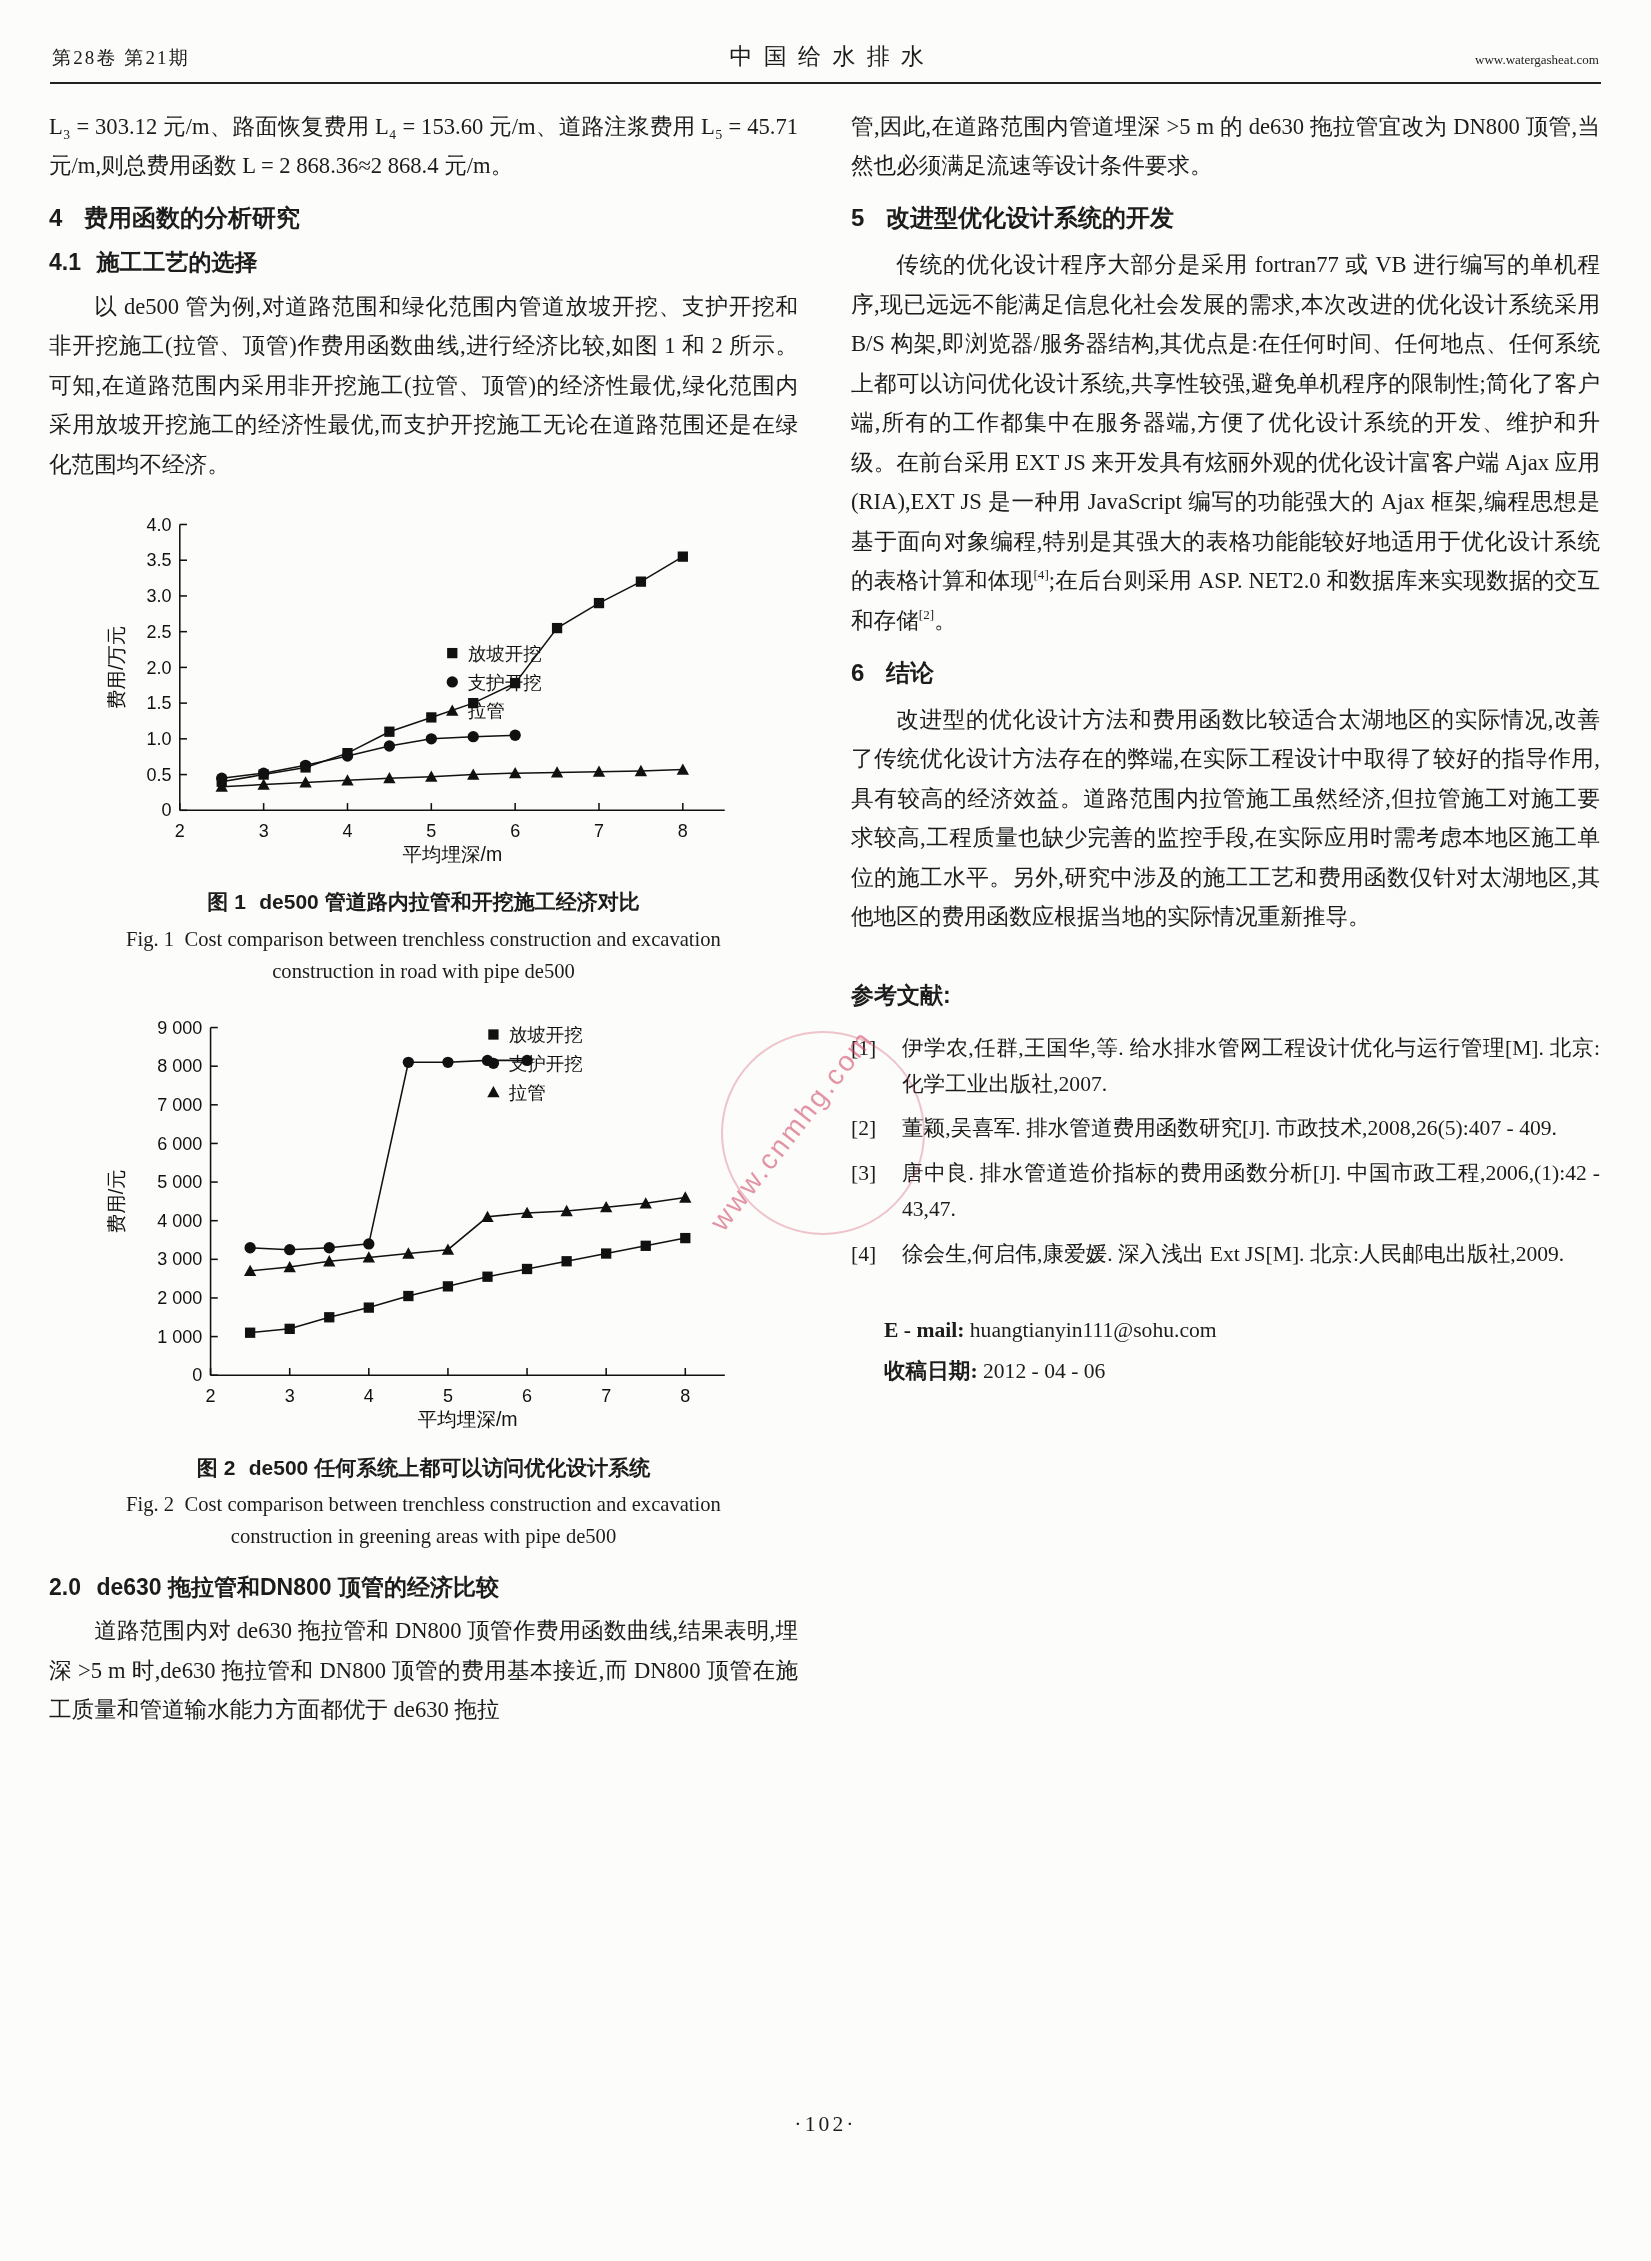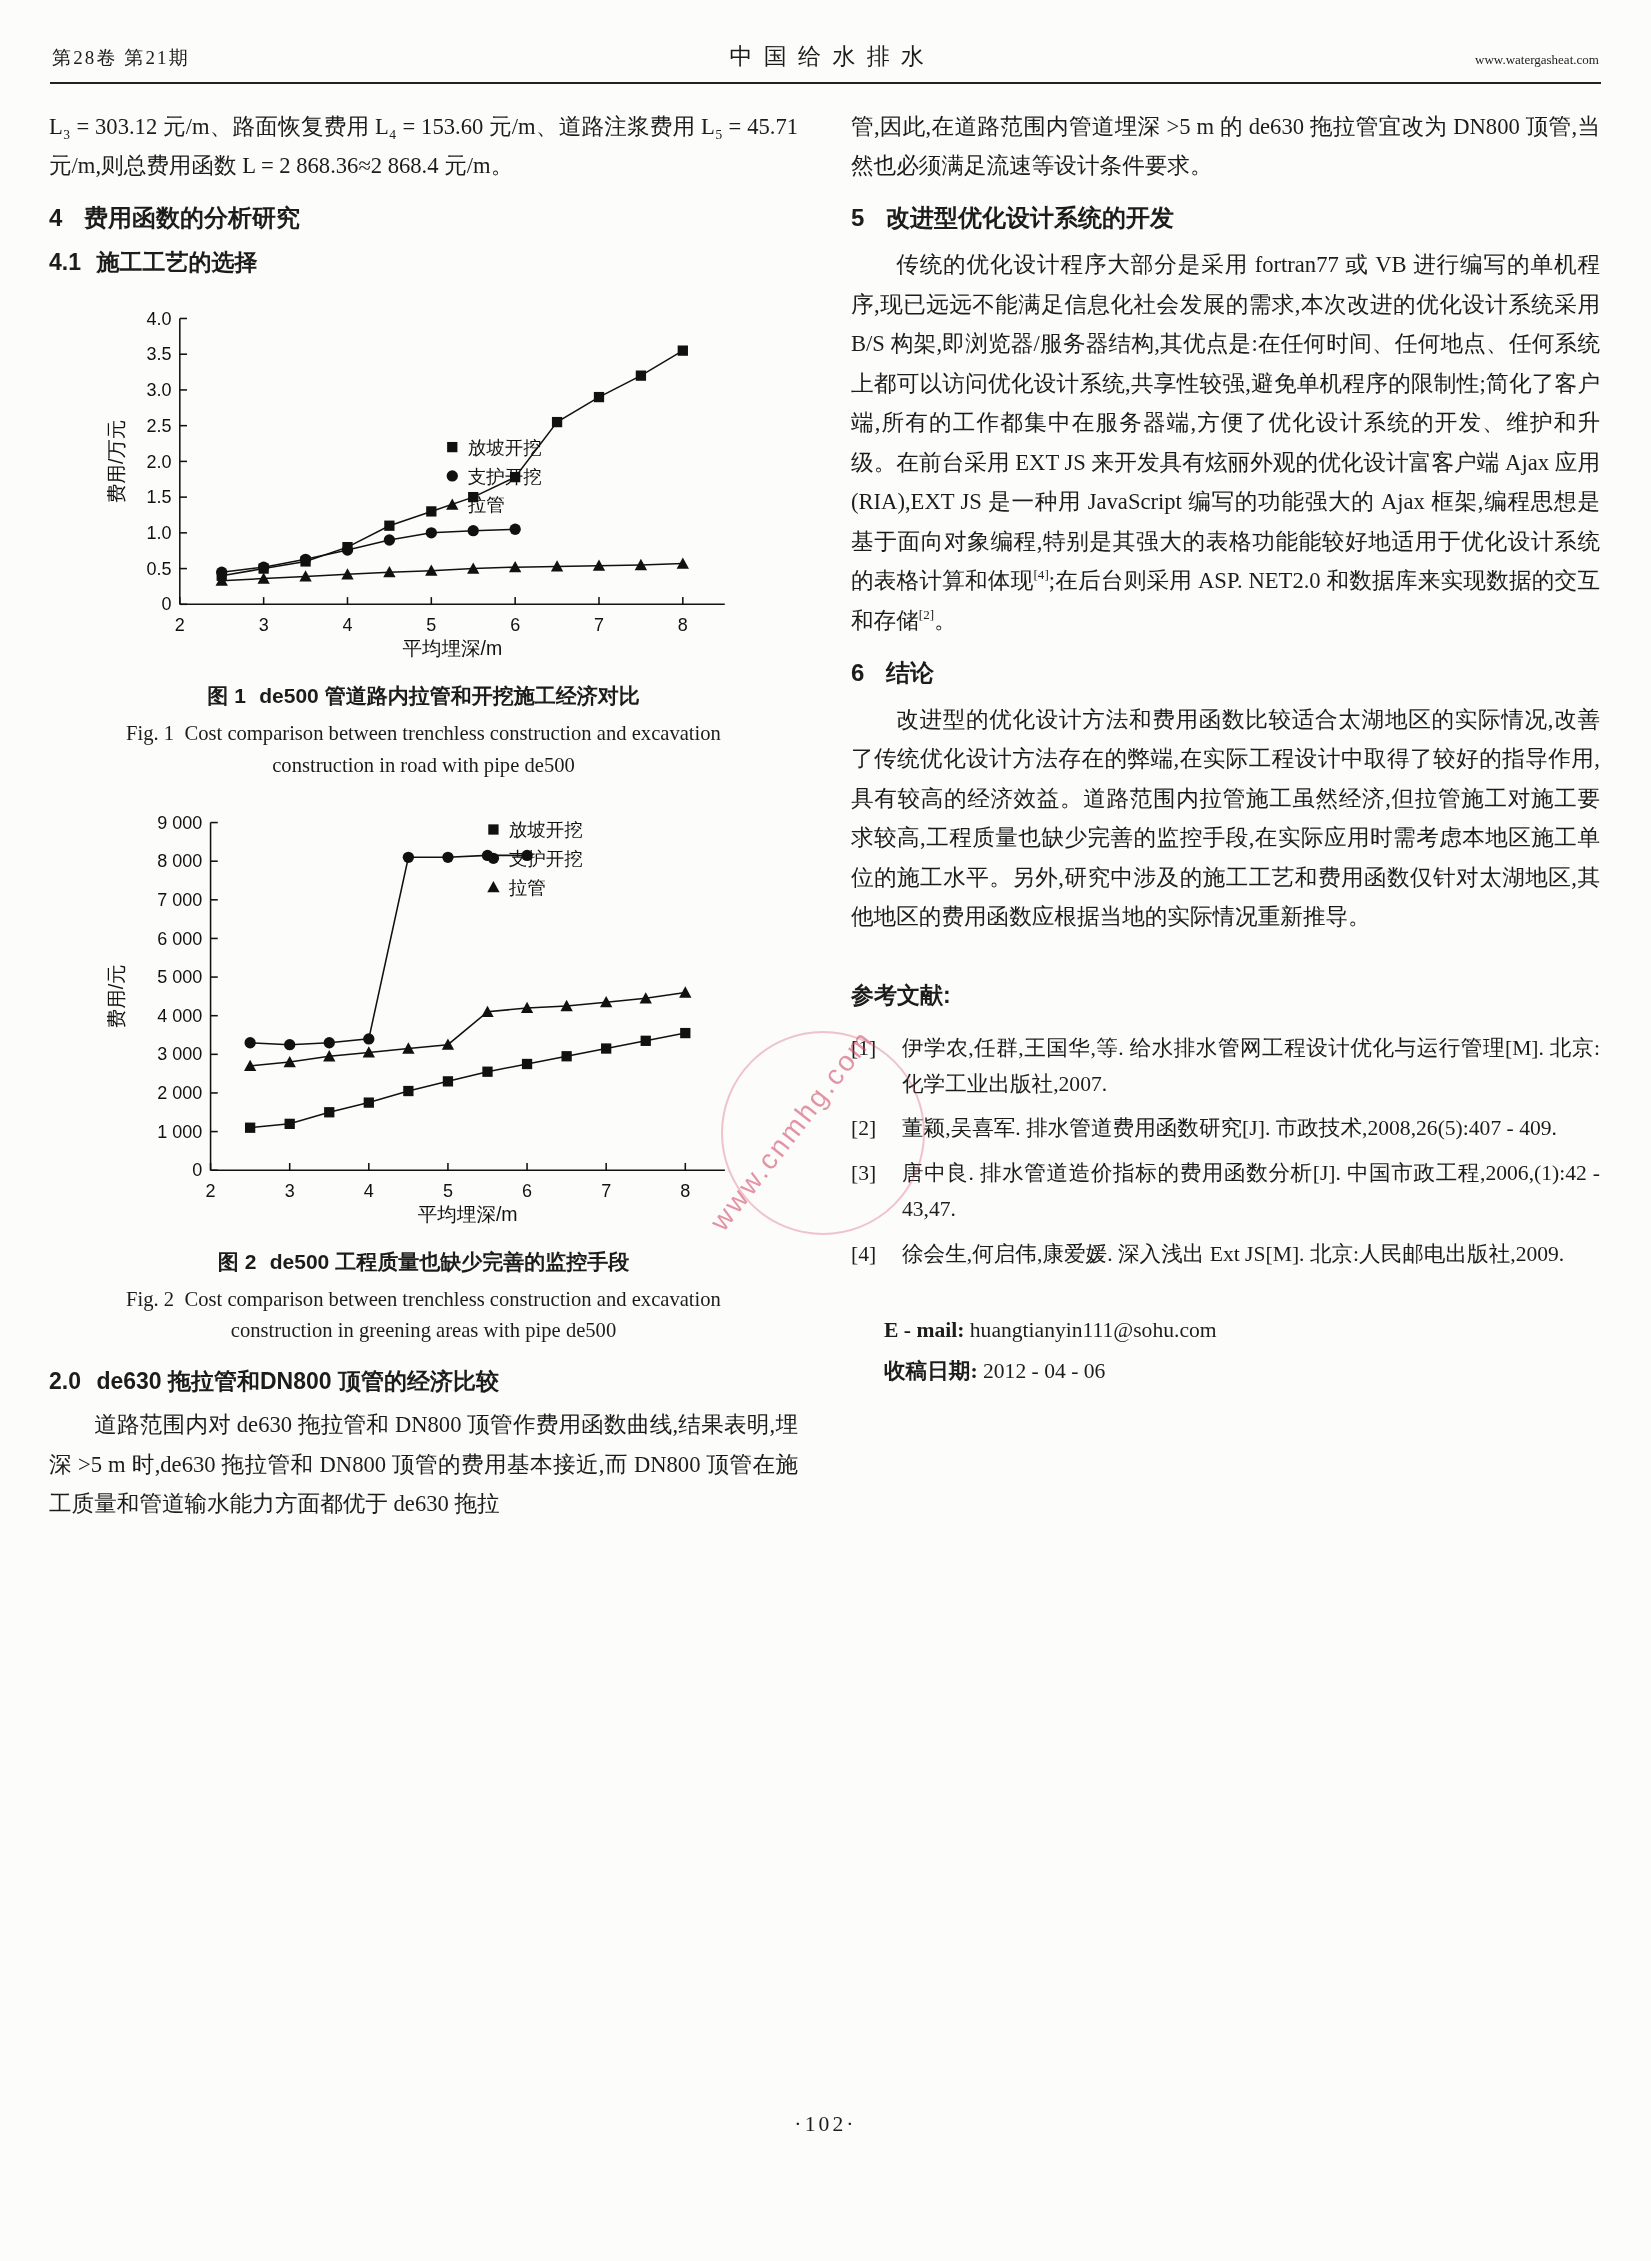--- a/index.html
+++ b/index.html
@@ -69,20 +69,21 @@
 
   <main class="cols">
 
     <section class="col">
       <p class="para noindent">L₃ = 303.12 元/m、路面恢复费用 L₄ = 153.60 元/m、道路注浆费用 L₅ = 45.71 元/m,则总费用函数 L = 2 868.36≈2 868.4 元/m。</p>
 
       <h2 class="sec"><span class="hnum">4</span><span>费用函数的分析研究</span></h2>
 
       <h3 class="sub"><span class="hnum2">4.1</span><span>施工工艺的选择</span></h3>
 
+      <p class="para">以 de500 管为例,对道路范围和绿化范围内管道放坡开挖、支护开挖和非开挖施工(拉管、顶管)作费用函数曲线,进行经济比较,如图 1 和 2 所示。可知,在道路范围内采用非开挖施工(拉管、顶管)的经济性最优,绿化范围内采用放坡开挖施工的经济性最优,而支护开挖施工无论在道路范围还是在绿化范围均不经济。</p>
 
       <figure class="fig">
         <svg id="chart1" class="chart" width="648" height="365" viewBox="0 0 1260 710" style="font-size:44px">
             <line x1="155" y1="34" x2="155" y2="590" stroke="#111" stroke-width="3"></line>
             <line x1="155" y1="590" x2="1215" y2="590" stroke="#111" stroke-width="3"></line>
             <line x1="155" y1="590" x2="169" y2="590" stroke="#111" stroke-width="3"></line>
             <text x="139" y="602" text-anchor="end" font-size="35">0</text>
             <line x1="155" y1="520.5" x2="169" y2="520.5" stroke="#111" stroke-width="3"></line>
             <text x="139" y="532.5" text-anchor="end" font-size="35">0.5</text>
             <line x1="155" y1="451" x2="169" y2="451" stroke="#111" stroke-width="3"></line>
@@ -239,21 +240,21 @@
             <polygon points="1061.1538461538462,363.75555555555553 1049.1538461538462,385.75555555555553 1073.1538461538462,385.75555555555553" fill="#111"></polygon>
             <polygon points="1138.076923076923,352.48888888888894 1126.076923076923,374.48888888888894 1150.076923076923,374.48888888888894" fill="#111"></polygon>
             <rect x="755" y="37.519999999999996" width="20" height="20" fill="#111"></rect>
             <text x="795" y="60.519999999999996" text-anchor="start" font-size="36">放坡开挖</text>
             <circle cx="765" cy="103.52" r="11" fill="#111"></circle>
             <text x="795" y="116.52" text-anchor="start" font-size="36">支护开挖</text>
             <polygon points="765,147.51999999999998 753,169.51999999999998 777,169.51999999999998" fill="#111"></polygon>
             <text x="795" y="172.51999999999998" text-anchor="start" font-size="36">拉管</text>
           </svg>
         <figcaption>
-          <div class="cap-cn"><span>图 2</span><span class="capsp">de500 工程质量也缺少完善的监控手段</span></div>
+          <div class="cap-cn"><span>图 2</span><span class="capsp">de500 任何系统上都可以访问优化设计系统</span></div>
           <div class="cap-en"><span>Fig. 2</span><span class="capsp">Cost comparison between trenchless construction and excavation construction in greening areas with pipe de500</span></div>
         </figcaption>
       </figure>
 
       <h3 class="sub"><span class="hnum2">2.0</span><span>de630 拖拉管和DN800 顶管的经济比较</span></h3>
 
       <p class="para">道路范围内对 de630 拖拉管和 DN800 顶管作费用函数曲线,结果表明,埋深 &gt;5 m 时,de630 拖拉管和 DN800 顶管的费用基本接近,而 DN800 顶管在施工质量和管道输水能力方面都优于 de630 拖拉</p>
     </section>
 
     <section class="col">

